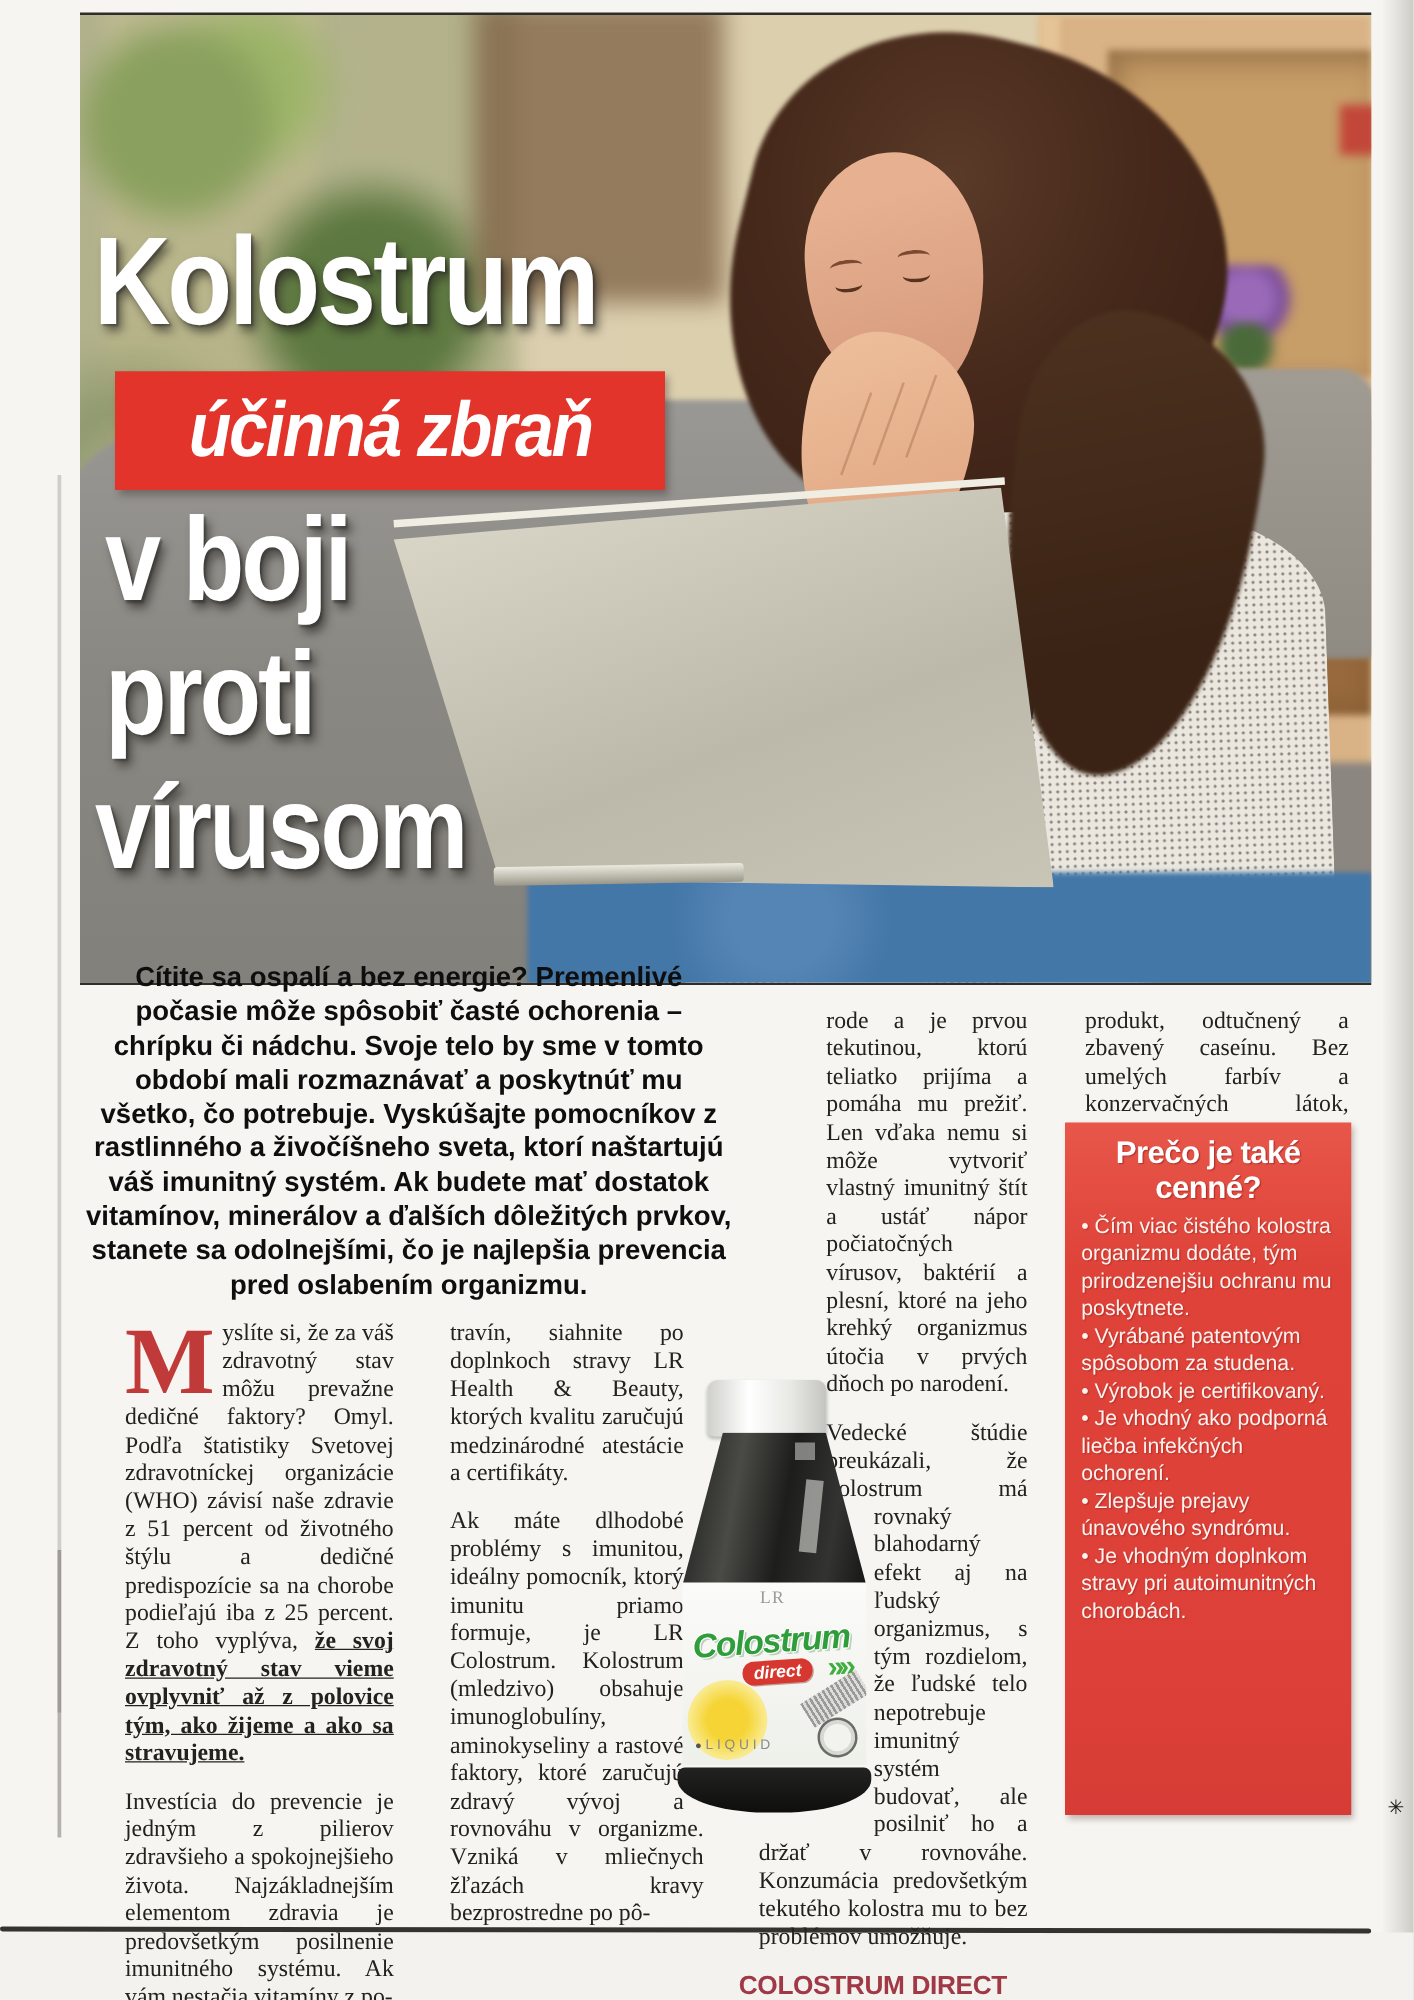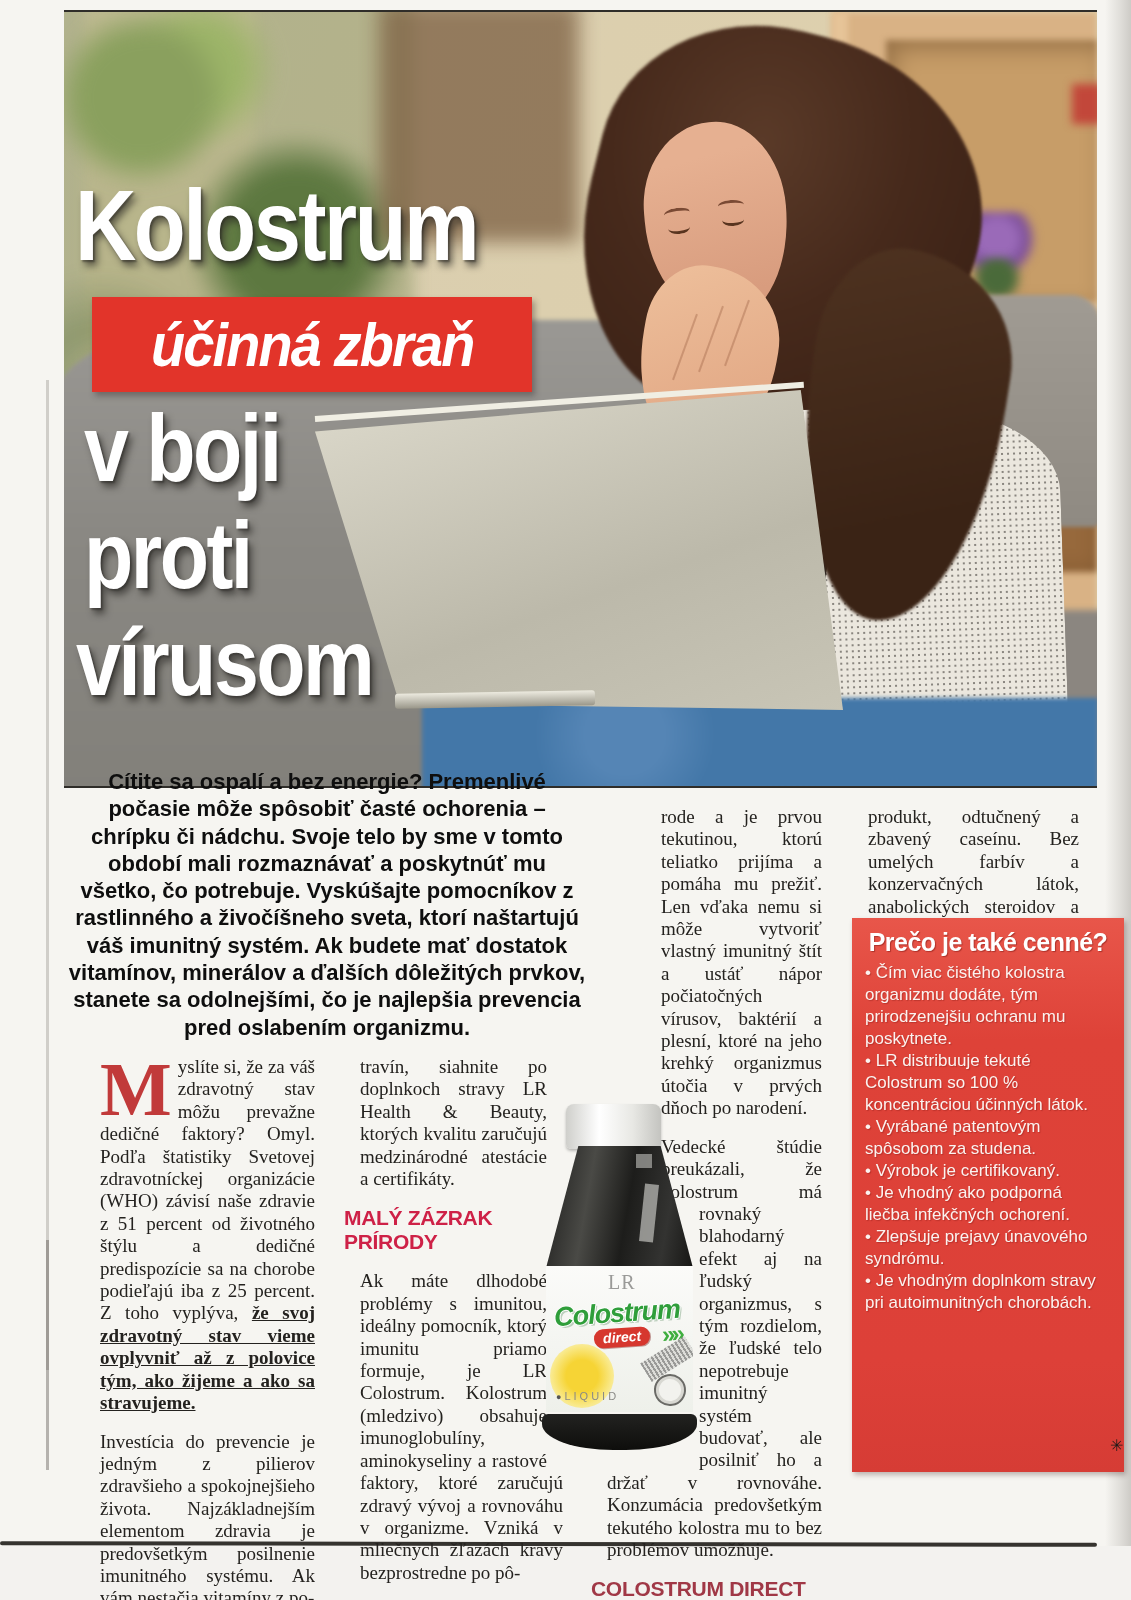--- a/index.html
+++ b/index.html
@@ -90,41 +90,41 @@
   .dropcap{float:left;font-size:76px;line-height:54px;font-weight:700;color:#c13a3a;margin:6px 6px 0 0;
      font-family:"Liberation Serif",serif;}
   .subhead{font-family:"Liberation Sans",sans-serif;font-weight:700;font-size:21px;line-height:24px;
      letter-spacing:-.3px;margin:9px 0 3px;text-align:left;}
   .subhead.red{color:#ce2147;}
   .subhead.maroon{color:#a03846;margin-top:12px;}
   .fr{float:right;width:32px;height:326px;margin-top:86px;}
   .flA{float:left;width:70px;height:140px;margin-top:292px;}
   .flB{float:left;clear:left;width:108px;height:232px;}
   
-  .sidebar{position:absolute;left:852px;top:918px;width:272px;height:554px;z-index:2;box-sizing:border-box;
+  .sidebar{position:absolute;left:852px;top:898px;width:229px;height:554px;z-index:2;box-sizing:border-box;
      background:linear-gradient(180deg,#e8564a,#de4238 22%,#dd4038 80%,#d63c35);
      padding:8px 13px;overflow:hidden;box-shadow:2px 3px 5px rgba(60,30,26,.3);}
   .sidebar h2{margin:2px 0 6px;text-align:center;color:#fff;font-family:"Liberation Sans",sans-serif;
      font-size:25px;line-height:28px;letter-spacing:-.5px;text-shadow:1px 1px 1px rgba(120,20,16,.5);}
   .sidebar ul{margin:0;padding:0;list-style:none;}
   .sidebar li{color:#fbf3f0;font-family:"Liberation Sans",sans-serif;font-size:17px;line-height:22px;
      text-shadow:1px 1px 1px rgba(120,20,16,.35);}
   .sidebar li::before{content:"• ";}
   
   .bottle{position:absolute;left:520px;top:1088px;width:185px;height:362px;z-index:5;}
   .bottle *{position:absolute;box-sizing:border-box;}
   .bt-cap{left:46px;top:16px;width:95px;height:45px;border-radius:8px 8px 5px 5px;
      background:linear-gradient(90deg,#cfcfcb,#ffffff 35%,#e8e8e4 70%,#c4c4c0);box-shadow:0 2px 3px rgba(0,0,0,.25);}
   .bt-shoulder{left:26px;top:58px;width:147px;height:122px;
      clip-path:polygon(22% 0,78% 0,100% 100%,0 100%);
      background:linear-gradient(100deg,#2b2b29 10%,#4a4a46 30%,#1d1d1b 55%,#333331 80%,#161614);}
   .bt-refl1{left:116px;top:66px;width:16px;height:14px;background:#9a9a96;opacity:.8;}
   .bt-refl2{left:122px;top:96px;width:14px;height:58px;background:#b8b8b4;opacity:.75;transform:rotate(6deg);}
   .bt-label{left:26px;top:178px;width:147px;height:146px;background:linear-gradient(180deg,#fbfbf9,#eef0ea);overflow:hidden;}
-  .bt-brand{left:62px;top:5px;font-family:"Liberation Serif",serif;font-size:20px;color:#9a9a98;letter-spacing:1px;}
+  .bt-brand{left:62px;top:5px;font-family:"Liberation Serif",serif;font-size:14px;color:#9a9a98;letter-spacing:1px;}
   .bt-name{left:8px;top:32px;font-family:"Liberation Sans",sans-serif;font-weight:700;font-style:italic;
      font-size:27px;color:#2f9e3a;transform:rotate(-4deg);letter-spacing:-1px;
      text-shadow:1px 0 #fff,-1px 0 #fff,0 1px #fff,0 -1px #fff,2px 2px 0 rgba(20,90,30,.25);}
   .bt-chevrons{left:116px;top:54px;font-family:"Liberation Sans",sans-serif;font-weight:700;font-size:24px;
      color:#3fae3f;transform:rotate(-4deg);letter-spacing:-4px;}
   .bt-direct{left:48px;top:62px;background:#d6372e;color:#fff;font-family:"Liberation Sans",sans-serif;
      font-weight:700;font-style:italic;font-size:14px;padding:1px 9px 2px;border-radius:9px;transform:rotate(-4deg);
      box-shadow:1px 1px 0 rgba(120,20,16,.4);}
   .bt-sun{left:4px;top:78px;width:64px;height:64px;border-radius:50%;
      background:radial-gradient(circle,#f6d435 0 16px,#f9e98a 30px,rgba(250,240,170,0) 45px);}
@@ -190,42 +190,40 @@
   <div class="intro">Cítite sa ospalí a bez energie? Premenlivé počasie môže spôsobiť časté ochorenia – chrípku či nádchu. Svoje telo by sme v tomto období mali rozmaznávať a poskytnúť mu všetko, čo potrebuje. Vyskúšajte pomocníkov z rastlinného a živočíšneho sveta, ktorí naštartujú váš imunitný systém. Ak budete mať dostatok vitamínov, minerálov a ďalších dôležitých prvkov, stanete sa odolnejšími, čo je najlepšia prevencia pred oslabením organizmu.</div>
 
   <div class="col col1">
     <p class="body-p"><span class="dropcap">M</span><span>yslíte si, že za váš zdravotný stav môžu prevažne dedičné faktory? Omyl. Podľa štatistiky Svetovej zdravotníckej organizácie (WHO) závisí naše zdravie z 51 percent od životného štýlu a dedičné predispozície sa na chorobe podieľajú iba z 25 percent. Z toho vyplýva, </span><span class="b">že svoj zdravotný stav vieme ovplyvniť až z polovice tým, ako žijeme a ako sa stravujeme.</span></p>
     <p class="body-p">Investícia do prevencie je jedným z pilierov zdravšieho a spokojnejšieho života. Najzákladnejším elementom zdravia je predovšetkým posilnenie imunitného systému. Ak vám nestačia vitamíny z po-</p>
   </div>
 
   <div class="col col2">
     <div class="fr"></div>
     <p class="body-p">travín, siahnite po doplnkoch stravy LR Health &amp; Beauty, ktorých kvalitu zaručujú medzinárodné atestácie a certifikáty.</p>
-    <h3 class="subhead red">MALÝ ZÁZRAK PRÍRODY</h3>
     <p class="body-p">Ak máte dlhodobé problémy s imunitou, ideálny pomocník, ktorý imunitu priamo formuje, je LR Colostrum. Kolostrum (mledzivo) obsahuje imunoglobulíny, aminokyseliny a rastové faktory, ktoré zaručujú zdravý vývoj a rovnováhu v organizme. Vzniká v mliečnych žľazách kravy bezprostredne po pô-</p>
   </div>
 
   <div class="col col3">
     <div class="flA"></div>
     <div class="flB"></div>
     <p class="body-p">rode a je prvou tekutinou, ktorú teliatko prijíma a pomáha mu prežiť. Len vďaka nemu si môže vytvoriť vlastný imunitný štít a ustáť nápor počiatočných vírusov, baktérií a plesní, ktoré na jeho krehký organizmus útočia v prvých dňoch po narodení.</p>
     <p class="body-p">Vedecké štúdie preukázali, že kolostrum má rovnaký blahodarný efekt aj na ľudský organizmus, s tým rozdielom, že ľudské telo nepotrebuje imunitný systém budovať, ale posilniť ho a držať v rovnováhe. Konzumácia predovšetkým tekutého kolostra mu to bez problémov umožňuje.</p>
     <h3 class="subhead maroon">COLOSTRUM DIRECT</h3>
     <p class="body-p"><span class="b">Colostrum zdravie obsahuje</span><span> 100 % tekuté kravské mledzivo získané výhradne z nemeckého chovu </span><span class="b">a nulové percento toxínov.</span></p>
   </div>
 
   <div class="col col4">
     <p class="body-p">produkt, odtučnený a zbavený caseínu. Bez umelých farbív a konzervačných látok, anabolických steroidov a antibiotických kultúr.</p>
   </div>
 
   <aside class="sidebar">
     <h2>Prečo je také cenné?</h2>
     <ul>
       <li>Čím viac čistého kolostra organizmu dodáte, tým prirodzenejšiu ochranu mu poskytnete.</li>
-      <li>LR distribuuje tekuté Colostrum so 100 % koncentráciou účinných látok.</li>
       <li>Vyrábané patentovým spôsobom za studena.</li>
       <li>Výrobok je certifikovaný.</li>
       <li>Je vhodný ako podporná liečba infekčných ochorení.</li>
       <li>Zlepšuje prejavy únavového syndrómu.</li>
       <li>Je vhodným doplnkom stravy pri autoimunitných chorobách.</li>
 
     </ul>
   </aside>
 
   <div class="bottle">

